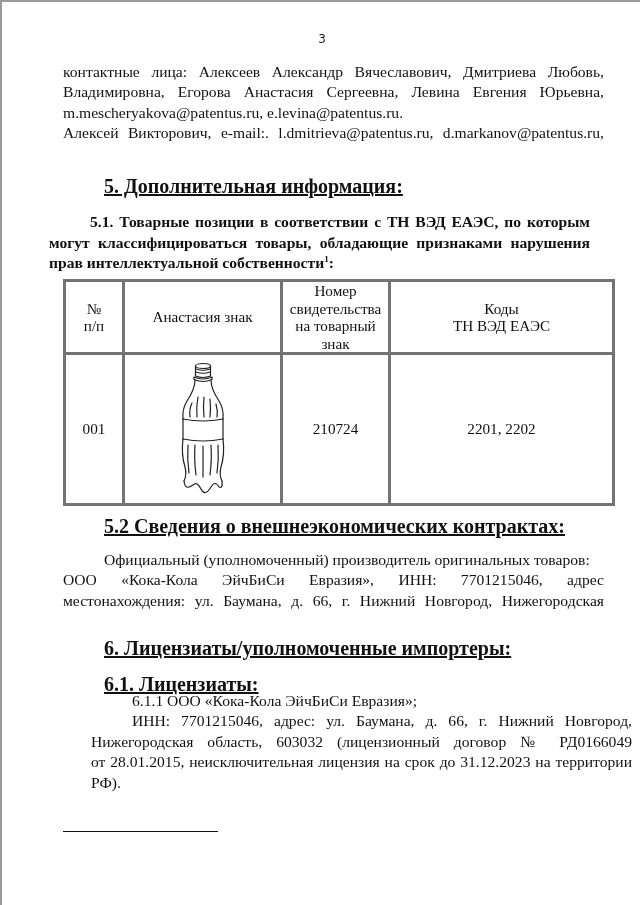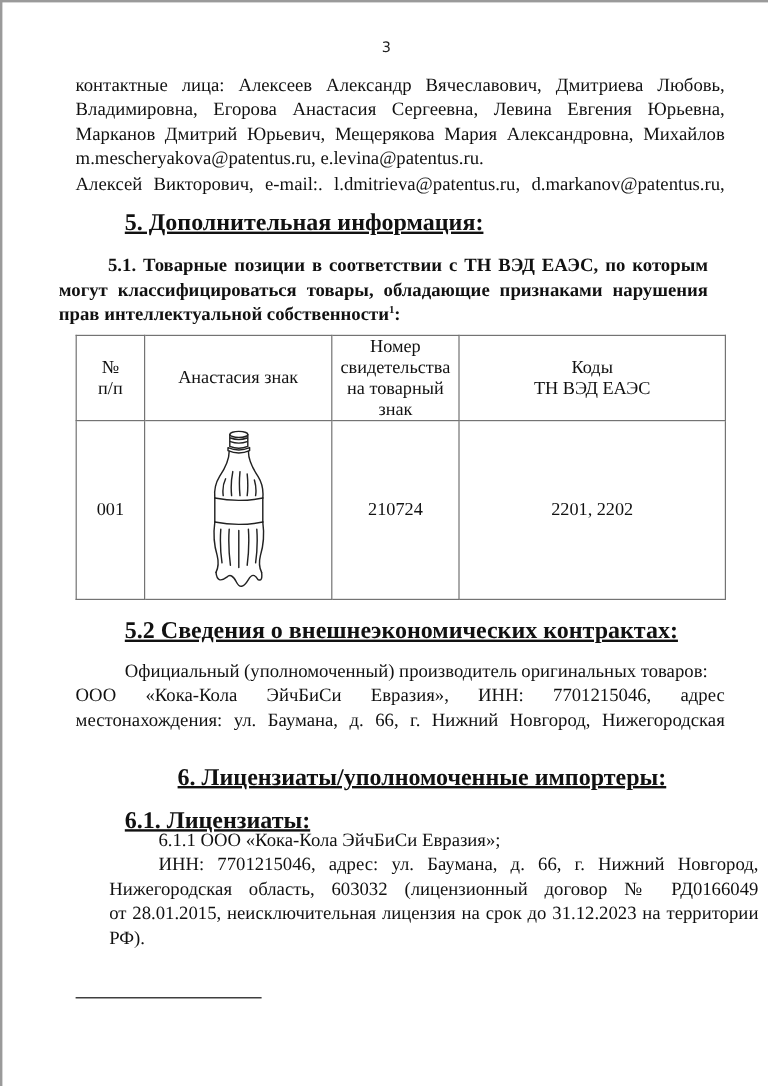--- a/index.html
+++ b/index.html
@@ -9,40 +9,39 @@
   .p { position: absolute; left: 61px; width: 541px; font-size: 15.6px; line-height: 20.4px; text-align: justify; }
   .p .line { display: block; text-align: justify; text-align-last: justify; white-space: nowrap; }
   .p .line.last { text-align-last: left; }
   .h { position: absolute; left: 102px; font-weight: bold; font-size: 20px; line-height: 20px; white-space: nowrap; text-decoration: underline; }
   .hb { position: absolute; left: 47px; width: 541px; font-weight: bold; font-size: 15.6px; line-height: 20.5px; }
   .hb .line { display:block; text-align-last: justify; white-space: nowrap; }
   .hb .line.last { text-align-last: left; }
   .ind { padding-left: 41px; }
   sup { font-size: 9px; vertical-align: 6px; line-height: 0; }
   table.tm { position: absolute; left: 61px; top: 277px; border-collapse: collapse; font-size: 15.2px; line-height: 17.5px; }
-  table.tm td { border: 1px solid #737373; text-align: center; vertical-align: middle; padding: 0; }
+  table.tm td { border: 3px solid #737373; text-align: center; vertical-align: middle; padding: 0; }
   .c1 { width: 56px; } .c2 { width: 155px; } .c3 { width: 105px; } .c4 { width: 221px; }
   .hdr td { height: 68px; }
   .row td { height: 148px; }
   td.left { text-align: left; padding-left: 6px; }
   .fn-rule { position: absolute; left: 61px; top: 829px; width: 155px; height: 0; border-top: 1px solid #111; }
   .fn { position: absolute; left: 61px; top: 836px; font-size: 10.5px; line-height: 13px; white-space: nowrap; }
   .fn sup { font-size: 7px; vertical-align: 4px; }
 </style>
 </head>
 <body>
 
 <div class="page">
 
   <div class="pagenum">3</div>
 
   <div class="p" style="top:60px;">
     <span class="line">контактные лица: Алексеев Александр Вячеславович, Дмитриева Любовь,</span>
     <span class="line">Владимировна, Егорова Анастасия Сергеевна, Левина Евгения Юрьевна,</span>
-    <span class="line">Марканов Дмитрий Юрьевич, Мещерякова Мария Александровна, Михайлов</span>
     <span class="line last">m.mescheryakova@patentus.ru, e.levina@patentus.ru.</span>
     <span class="line">Алексей Викторович, e-mail:. l.dmitrieva@patentus.ru, d.markanov@patentus.ru,</span>
   </div>
 
   <div class="h" style="top:174px;">5. Дополнительная информация:</div>
 
   <div class="hb" style="top:210px;">
     <span class="line ind">5.1. Товарные позиции в соответствии с ТН ВЭД ЕАЭС, по которым</span>
     <span class="line">могут классифицироваться товары, обладающие признаками нарушения</span>
     <span class="line last"><span>прав интеллектуальной собственности</span><sup>1</sup><span>:</span></span>
@@ -105,21 +104,21 @@
     </table>
 
   <div class="h" style="top:514px;">5.2 Сведения о внешнеэкономических контрактах:</div>
 
   <div class="p" style="top:548px;">
     <span class="line last ind">Официальный (уполномоченный) производитель оригинальных товаров:</span>
     <span class="line">ООО «Кока-Кола ЭйчБиСи Евразия», ИНН: 7701215046, адрес</span>
     <span class="line">местонахождения: ул. Баумана, д. 66, г. Нижний Новгород, Нижегородская</span>
   </div>
 
-  <div class="h" style="top:636px;margin-left:44px;">6. Лицензиаты/уполномоченные импортеры:</div>
+  <div class="h" style="top:636px;">6. Лицензиаты/уполномоченные импортеры:</div>
 
   <div class="h" style="top:672px;">6.1. Лицензиаты:</div>
 
   <div class="p" style="top:689px;margin-left:28px;">
     <span class="line last ind">6.1.1 ООО «Кока-Кола ЭйчБиСи Евразия»;</span>
     <span class="line ind">ИНН: 7701215046, адрес: ул. Баумана, д. 66, г. Нижний Новгород,</span>
     <span class="line">Нижегородская область, 603032 (лицензионный договор № РД0166049</span>
     <span class="line">от 28.01.2015, неисключительная лицензия на срок до 31.12.2023 на территории</span>
     <span class="line last">РФ).</span>
   </div>

